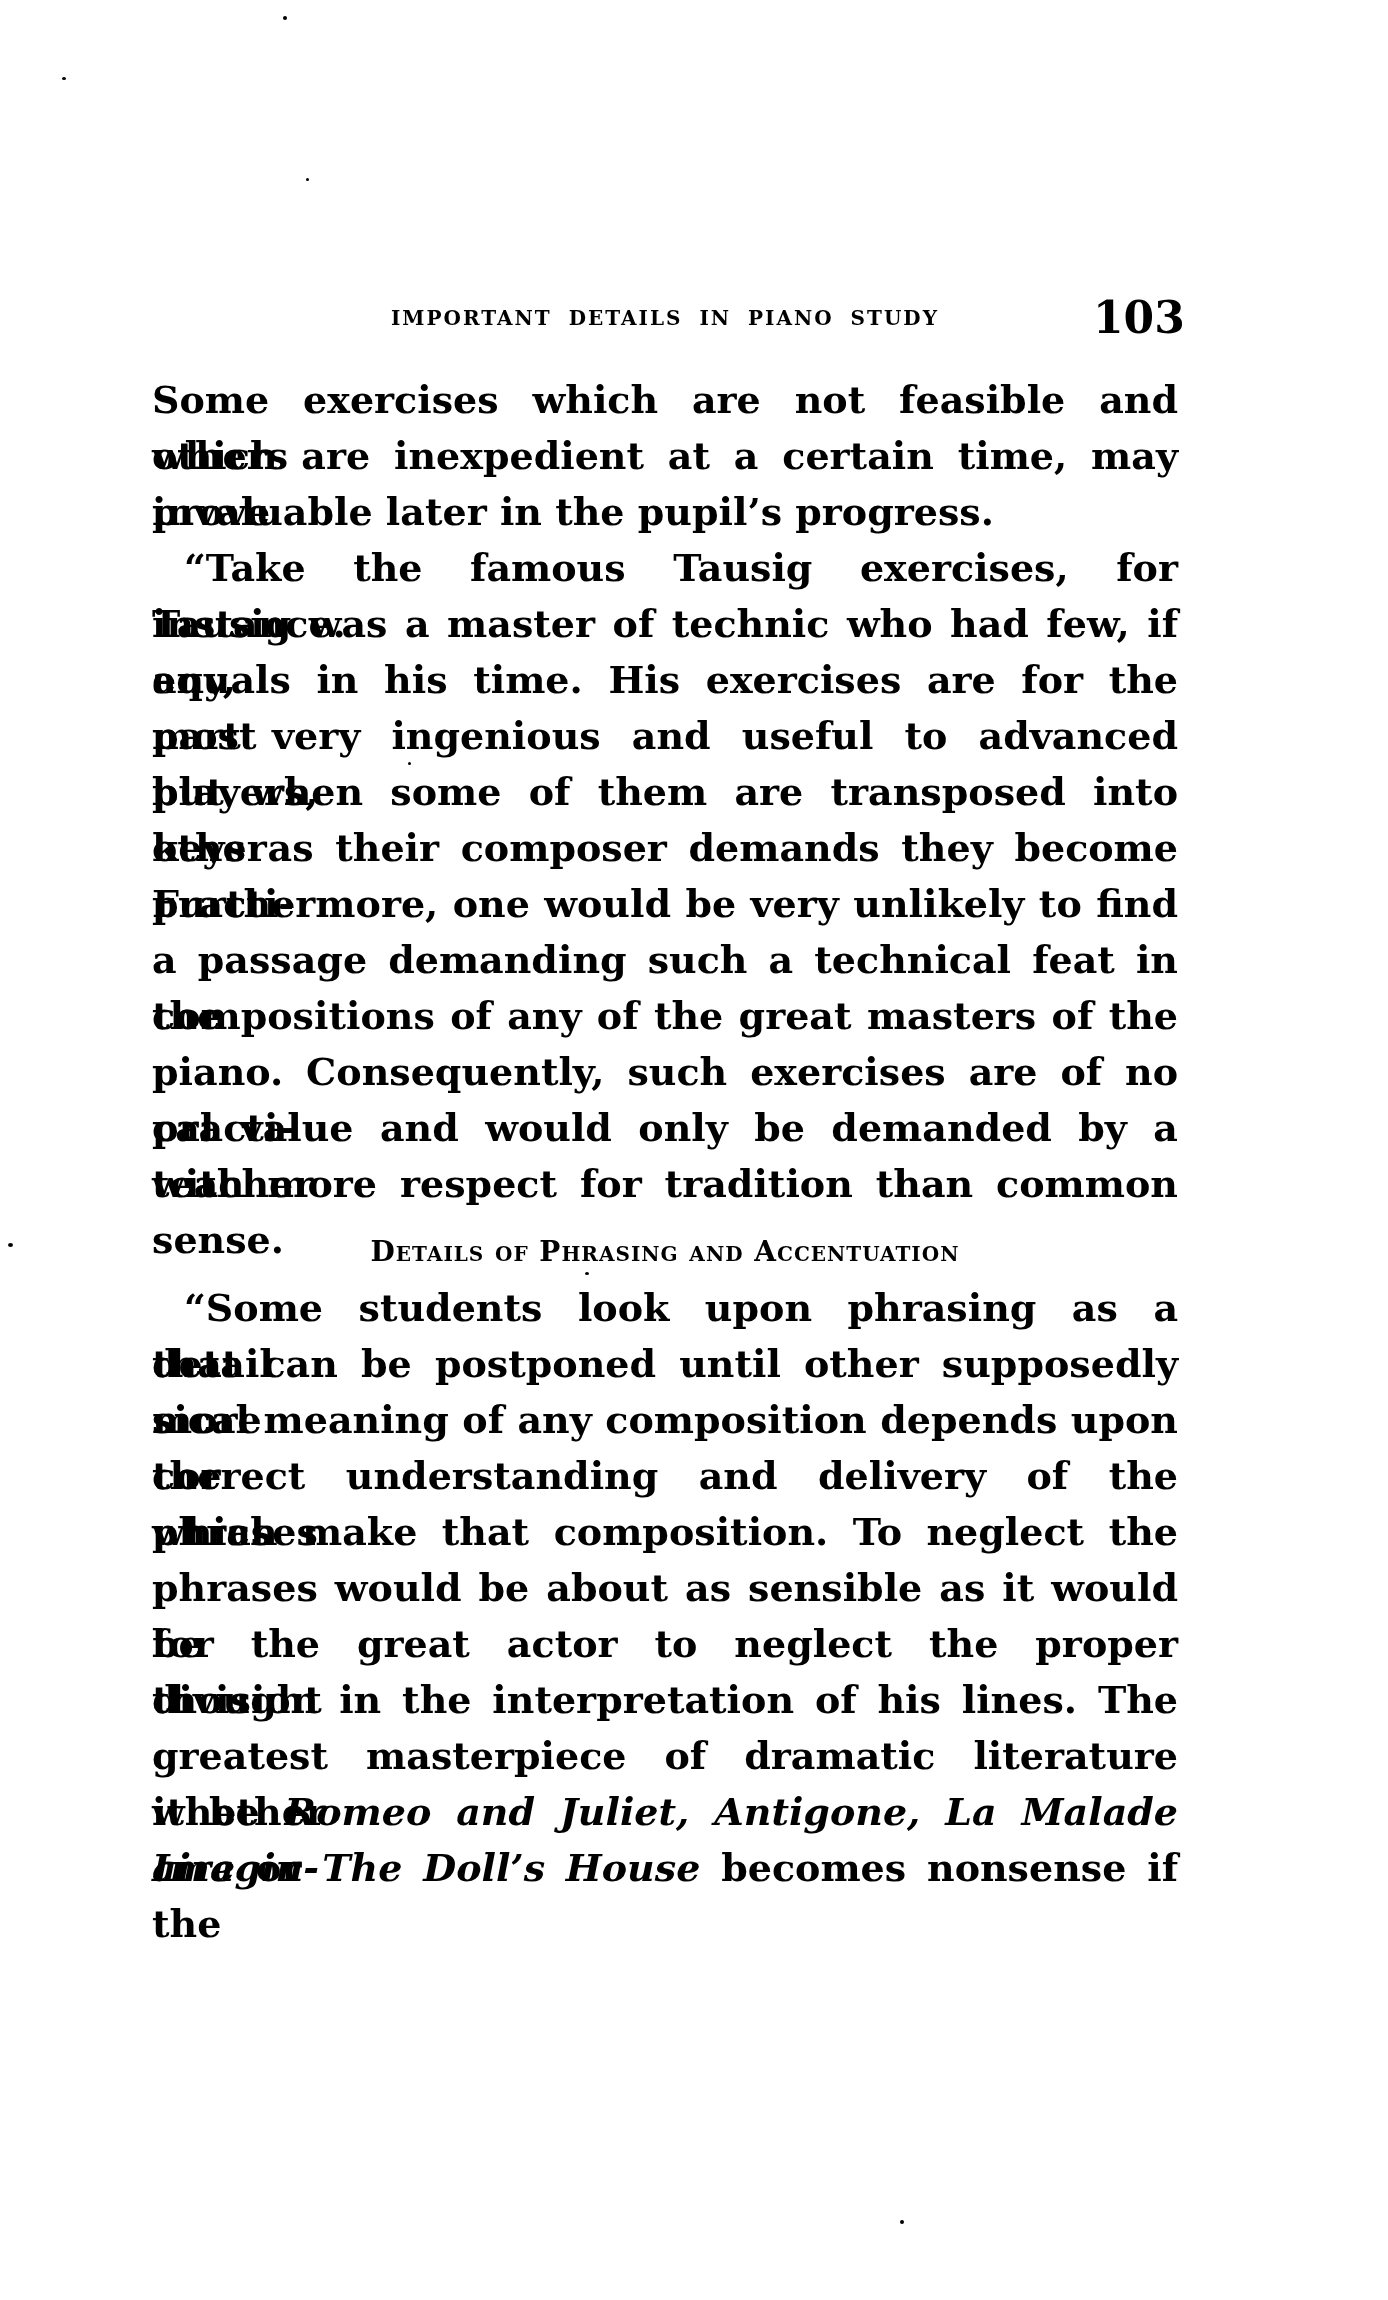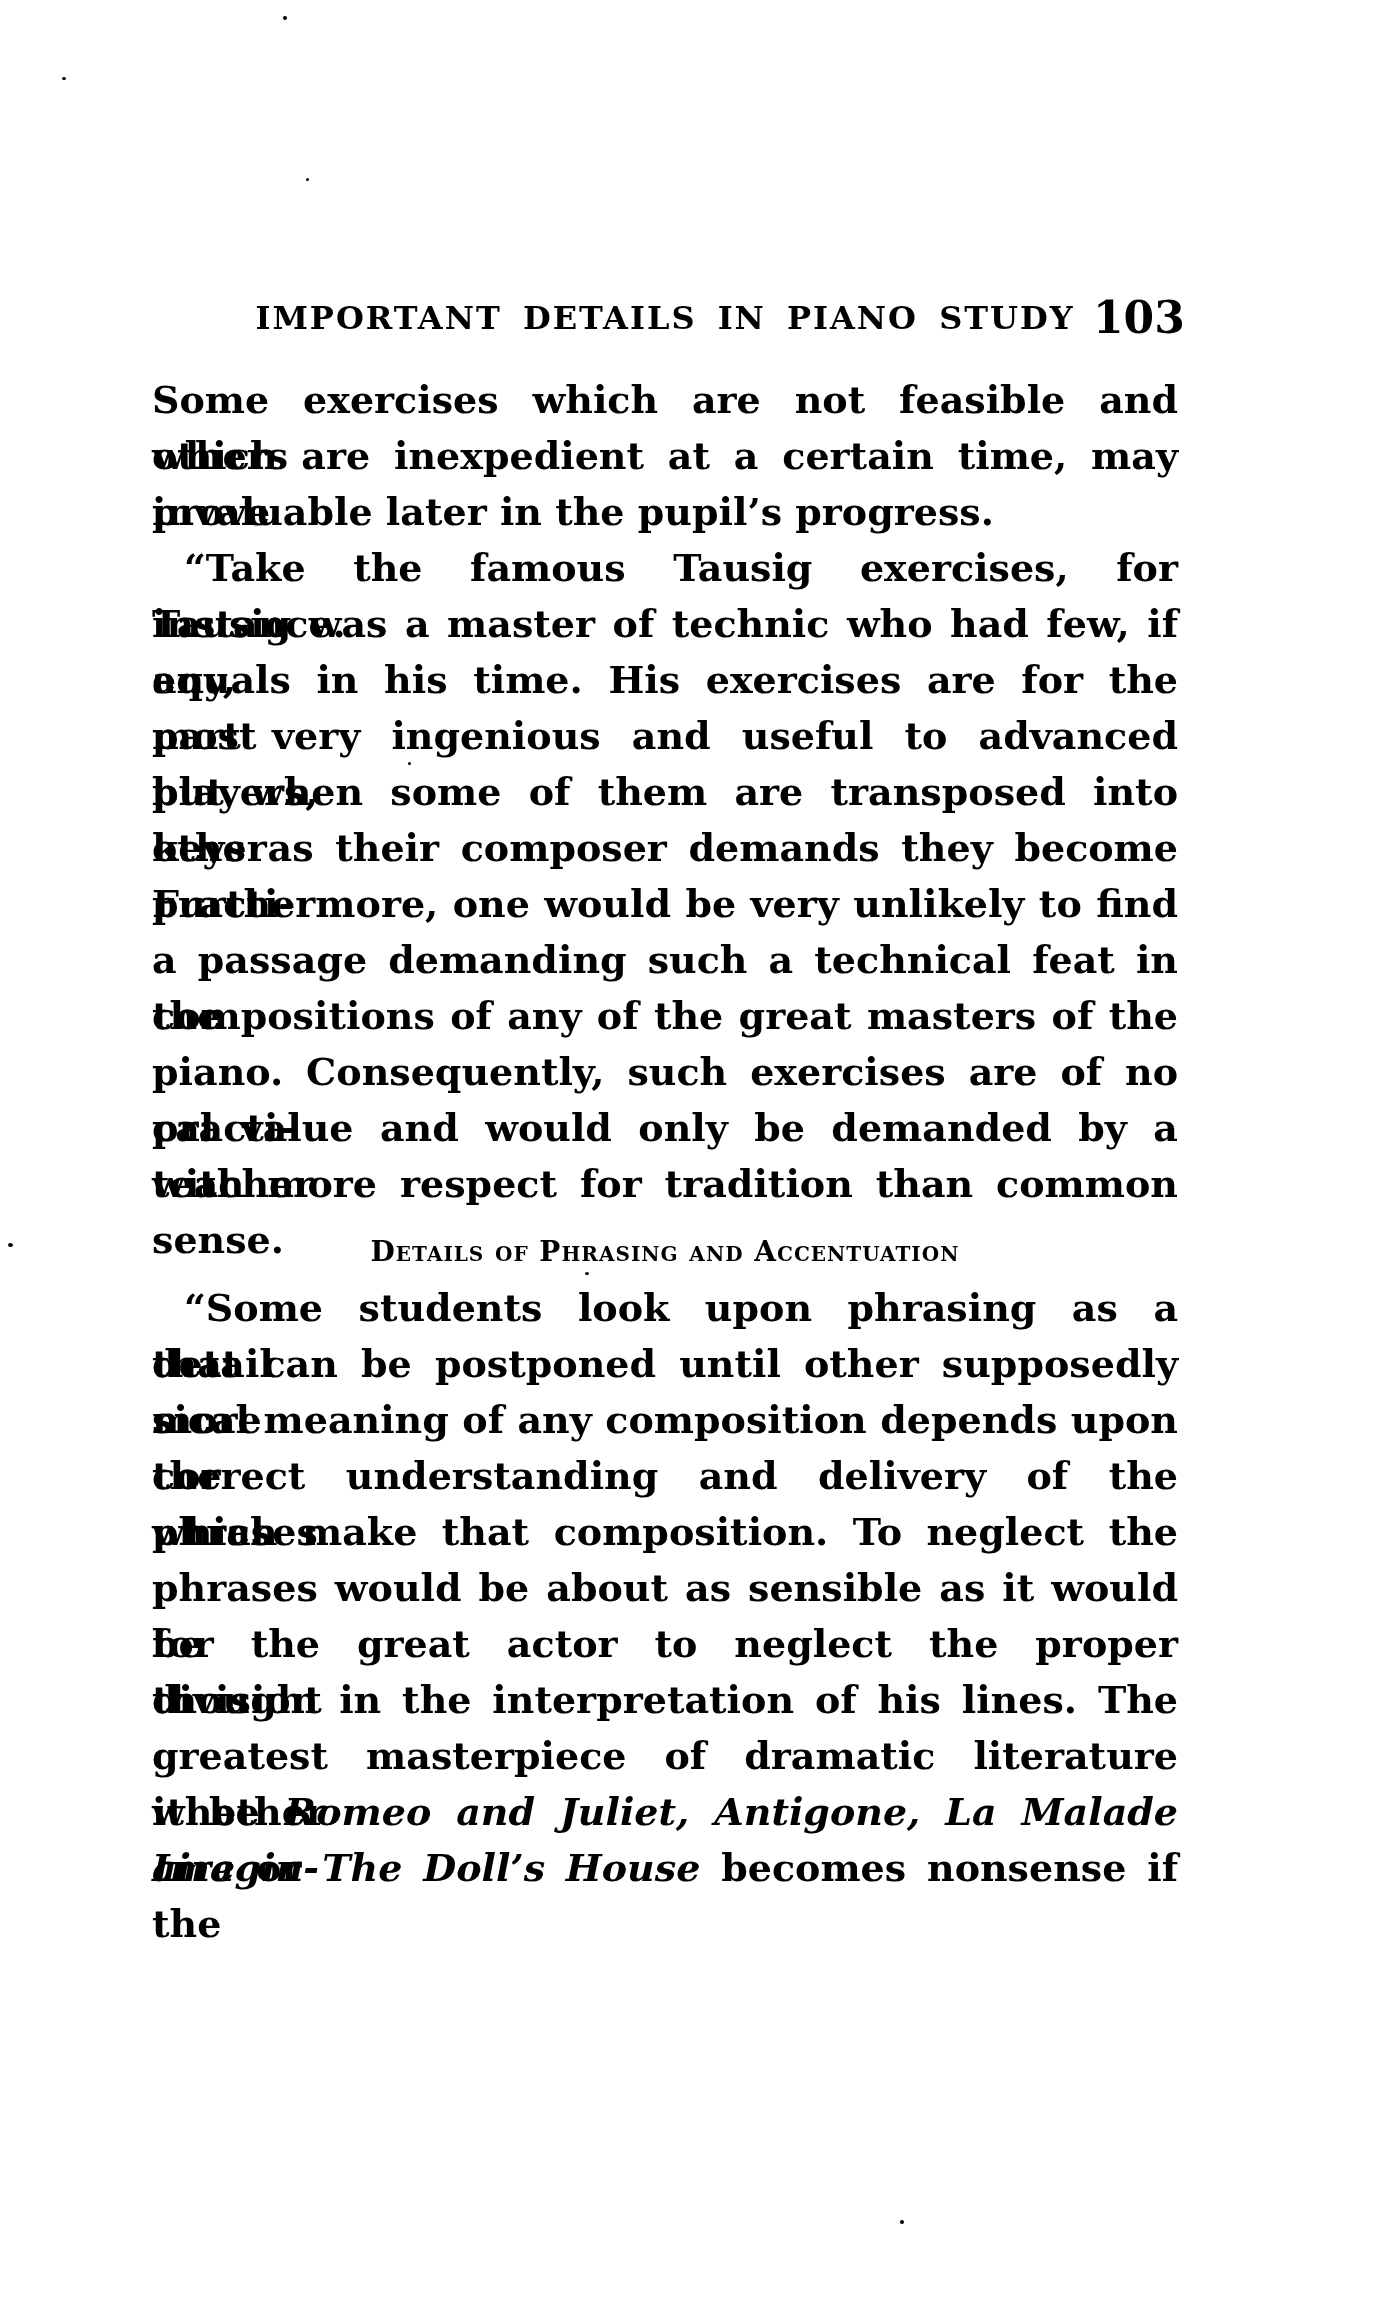--- a/index.html
+++ b/index.html
@@ -15,21 +15,21 @@
   .running-head {
     position: absolute;
     left: 152px;
     top: 296px;
     width: 1026px;
     height: 44px;
   }
   .head-title {
     display: block;
     text-align: center;
-    font-size: 32px;
+    font-size: 20px;
     font-weight: 700;
     line-height: 44px;
     letter-spacing: 2px;
     word-spacing: 8px;
     white-space: nowrap;
   }
   .page-number {
     position: absolute;
     left: 1093px;
     top: 296px;

